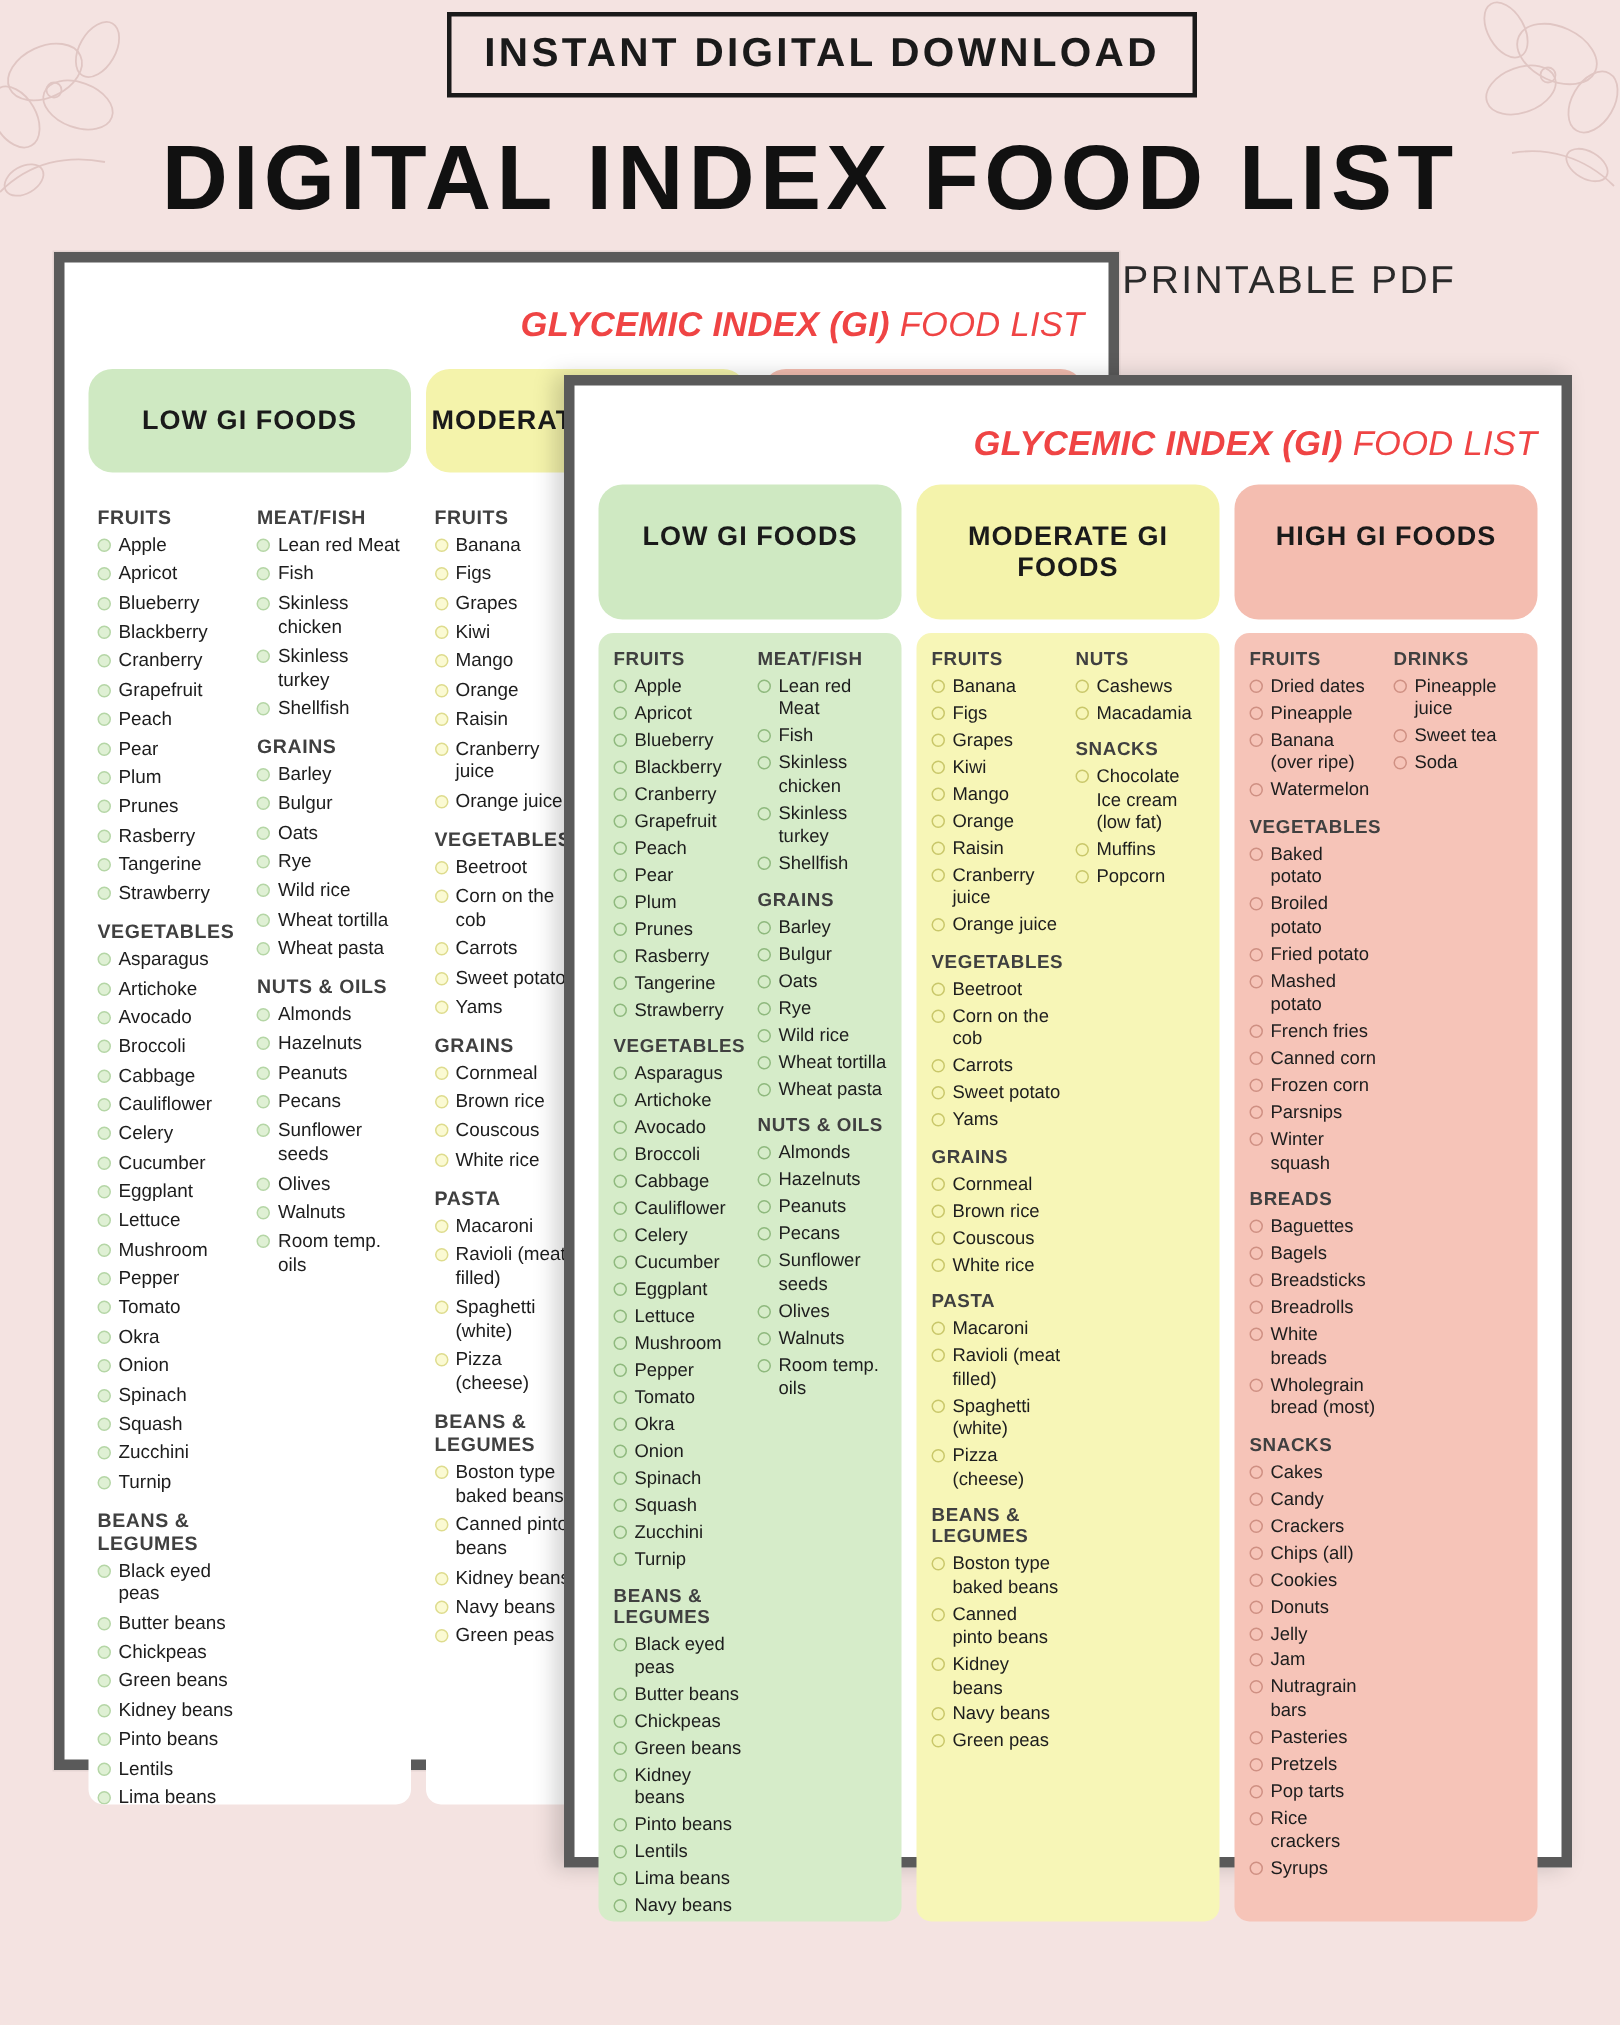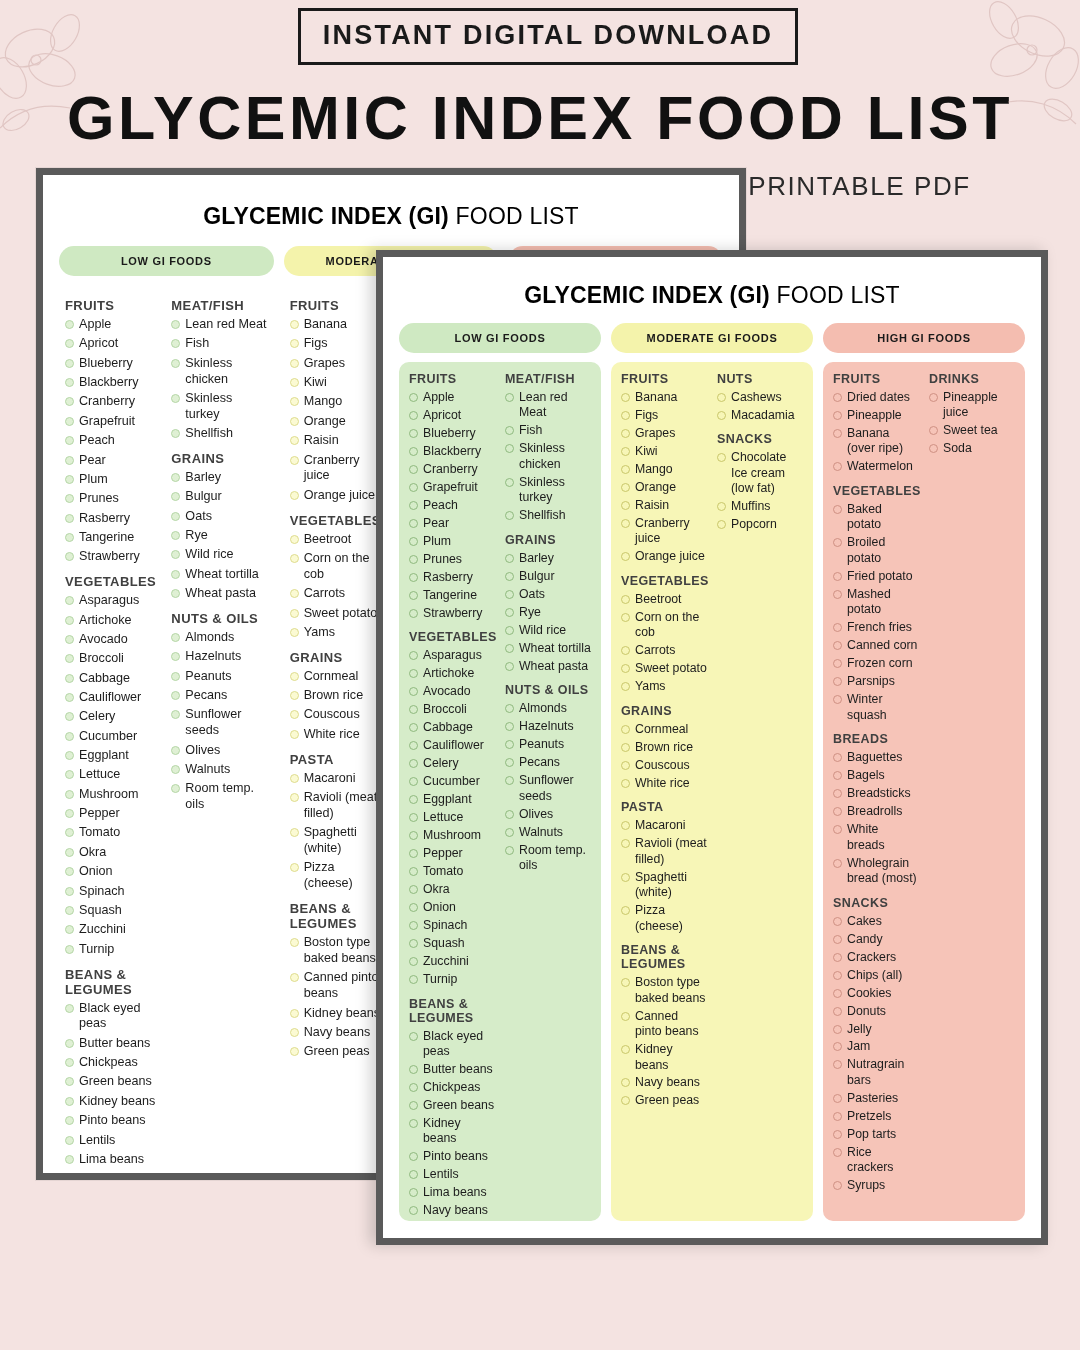--- a/index.html
+++ b/index.html
@@ -59,40 +59,41 @@
   }
   .sheet-front {
     left: 376px; top: 250px;
     width: 672px; height: 995px;
     border: 7px solid #5a5a5a;
     box-shadow: -6px 0 14px rgba(0,0,0,.18);
   }
   .sheet-inner { padding: 16px 16px 10px; height: 100%; }
 
   .doc-title {
-    text-align: center;
+    text-align: right;
     font-size: 23px;
-    color: #000000;
+    color: #ef4444;
     margin: 9px 0 14px;
     letter-spacing: .2px;
+    font-style: italic;
   }
   .doc-title b { font-weight: bold; }
   .doc-title span { font-weight: 400; }
   .sheet-back .doc-title { font-size: 23px; margin: 12px 0 16px; }
 
   
   .pills { display: flex; gap: 10px; }
   .pill {
     flex: 1;
     border-radius: 16px;
     text-align: center;
-    font-size: 11px;
+    font-size: 18px;
     font-weight: bold;
     letter-spacing: .7px;
-    padding: 9px 4px;
+    padding: 24px 4px;
     color: #1a1a1a;
   }
   .pill.low { background: #cfe9c2; }
   .pill.mod { background: #f4f3ab; }
   .pill.high { background: #f4bdb0; }
 
   
   .cols { display: flex; gap: 10px; margin-top: 9px; height: calc(100% - 96px); }
   .col {
     border-radius: 10px;
@@ -174,21 +175,21 @@
     <ellipse cx="78" cy="26" rx="20" ry="12" transform="rotate(60 78 26)"></ellipse>
     <circle cx="106" cy="56" r="5"></circle>
     <ellipse cx="132" cy="116" rx="15" ry="9" transform="rotate(30 132 116)"></ellipse>
     <path d="M150 130 C 130 110, 105 104, 82 108"></path>
   </g>
 </svg>
 
 <div class="badge-wrap">
   <div class="badge">INSTANT DIGITAL DOWNLOAD</div>
 </div>
-<h1 class="main-title">GLYCEMIC INDEX FOOD LIST</h1>
+<h1 class="main-title">DIGITAL INDEX FOOD LIST</h1>
 <div class="sub-title">TWO DESIGNS INCLUDED | MULTIPLE SIZES | PRINTABLE PDF</div>
 
 <div class="sheet sheet-back">
   <div class="sheet-inner">
     <div class="doc-title">
       <b>GLYCEMIC INDEX (GI)</b><span> FOOD LIST</span>
     </div>
     <div class="pills">
       <div class="pill low">LOW GI FOODS</div>
       <div class="pill mod">MODERATE GI FOODS</div>

